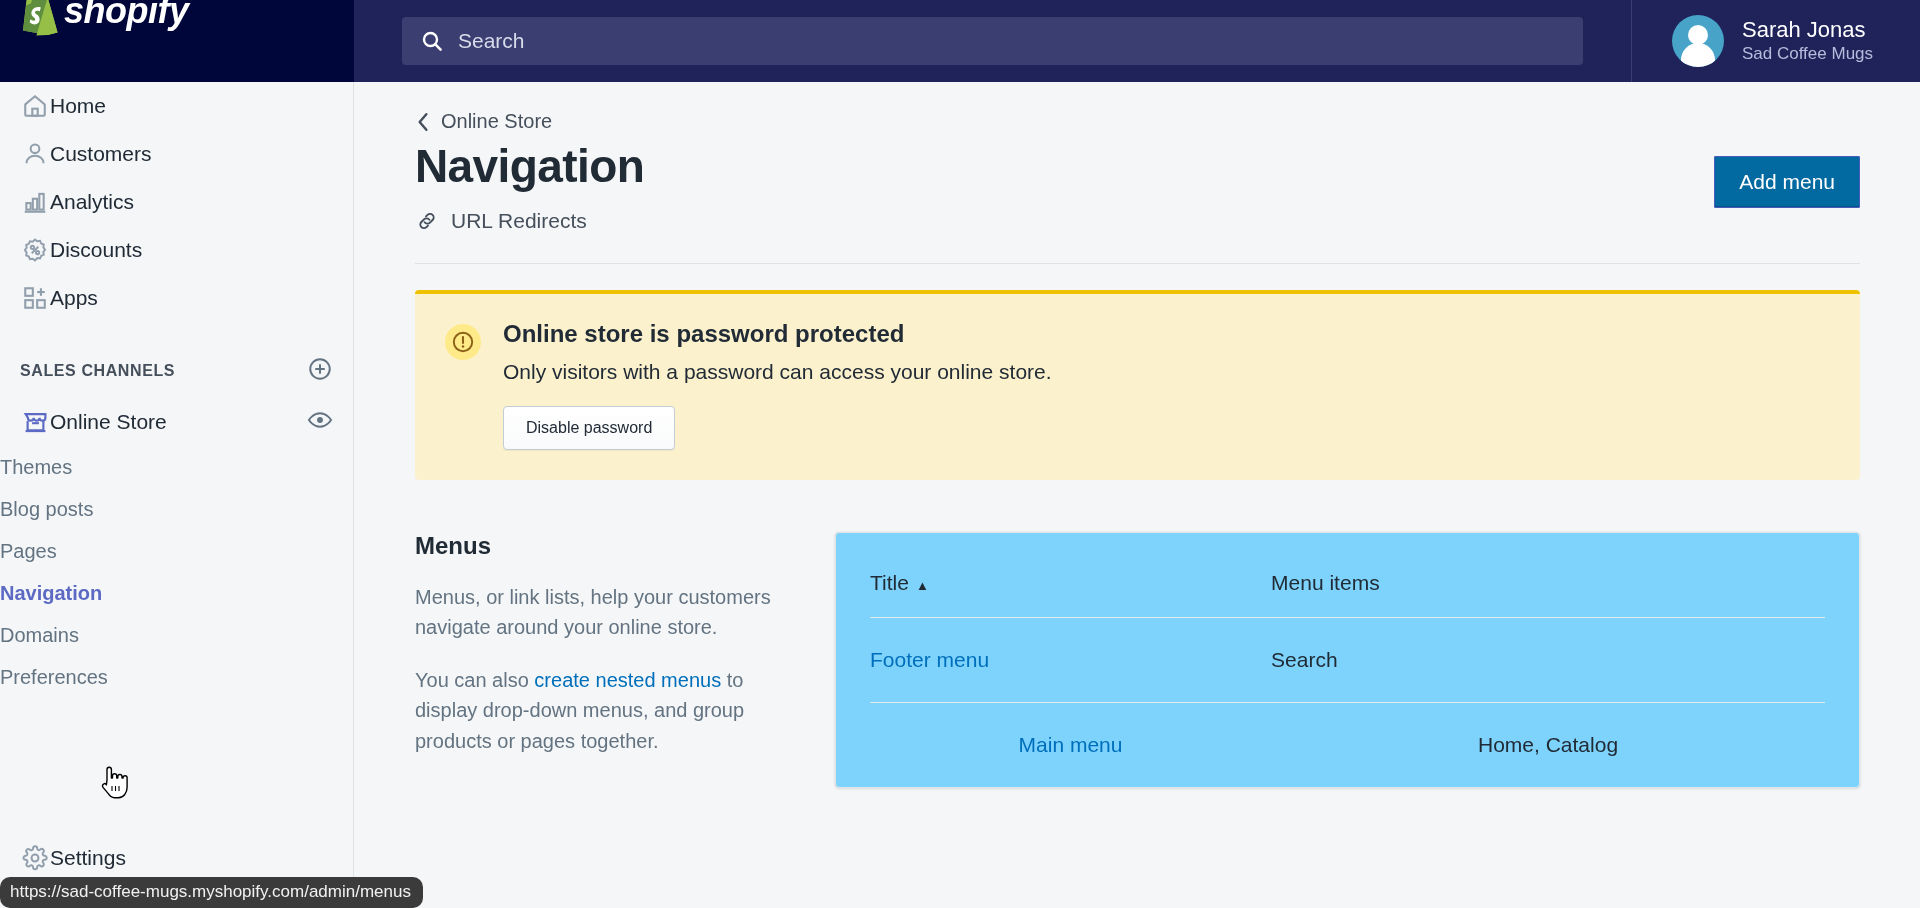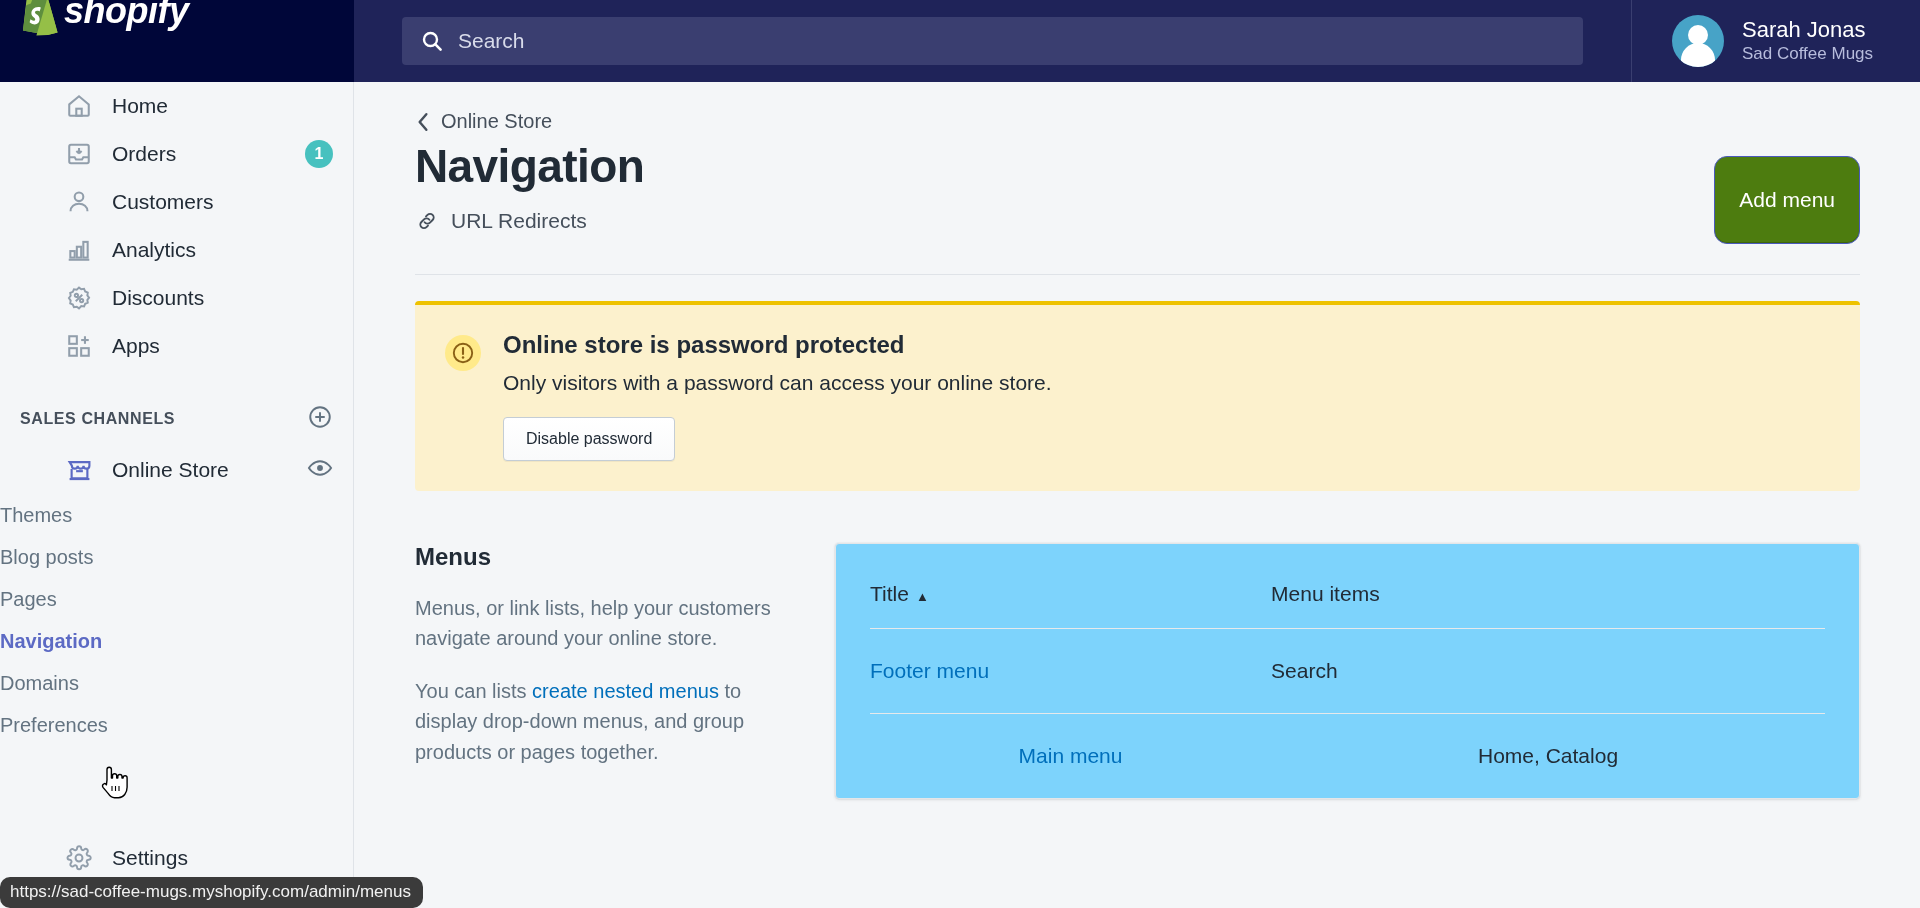--- a/index.html
+++ b/index.html
@@ -64,21 +64,21 @@
 
   
   .sidebar {
     position: absolute; top: 82px; left: 0;
     width: 354px; height: 826px;
     background: #F4F6F8;
     border-right: 1px solid #DFE3E8;
   }
   .nav-item {
     height: 48px; display: flex; align-items: center;
-    padding: 0 20px; gap: 18px; cursor: pointer; position: relative; margin-left: 44px;
+    padding: 0 20px; cursor: pointer; position: relative;
   }
   .nav-item .ico { width: 30px; height: 30px; flex-shrink: 0;
     display: flex; align-items: center; justify-content: center; }
   .nav-label { font-size: 21px; color: #212B36; flex: 1; }
   .badge {
     background: #47C1BF; color: #fff; font-size: 16px; font-weight: 600;
     width: 28px; height: 28px; border-radius: 50%;
     display: flex; align-items: center; justify-content: center;
   }
   .section-head {
@@ -118,22 +118,22 @@
     font-size: 46px; font-weight: 700; color: #212B36;
     letter-spacing: -0.6px; margin-top: 6px;
   }
   .sub-link {
     display: flex; align-items: center; gap: 12px;
     margin-top: 16px; cursor: pointer; width: fit-content;
   }
   .sub-link-text { font-size: 21px; color: #454F5B; }
   .header-row { display: flex; justify-content: space-between; align-items: flex-start; }
   .btn-primary {
-    background: #4d7c0f; color: #fff; border: 1px solid #4959BD;
-    border-radius: 13px; font-size: 21px; padding: 31px 24px;
+    background: #0369a1; color: #fff; border: 1px solid #4959BD;
+    border-radius: 1px; font-size: 21px; padding: 13px 24px;
     cursor: pointer; margin-top: 74px; font-family: inherit;
     box-shadow: inset 0 -1px 0 rgba(0,0,0,0.18);
   }
   .divider { height: 1px; background: #DFE3E8; margin-top: 30px; }
 
   
   .banner {
     margin-top: 26px; background: #FCF1CD;
     border-top: 4px solid #EEC200; border-radius: 4px;
     padding: 26px 30px 30px 30px; display: flex; gap: 22px;
@@ -229,31 +229,20 @@
   <div class="nav-item">
     <span class="ico">
       <svg width="26" height="26" viewBox="0 0 24 24" fill="none" stroke="#919EAB" stroke-width="1.9">
         <path d="M3 10.5L12 3l9 7.5V20a1 1 0 0 1-1 1H4a1 1 0 0 1-1-1z"></path>
         <rect x="9.5" y="14.5" width="5" height="6.5"></rect>
       </svg>
     </span>
     <span class="nav-label">Home</span>
   </div>
 
-  <div class="nav-item">
-    <span class="ico">
-      <svg width="26" height="26" viewBox="0 0 24 24" fill="none" stroke="#919EAB" stroke-width="1.9">
-        <rect x="3" y="3.5" width="18" height="17" rx="1.6"></rect>
-        <path d="M3 15h5l1.2 2h5.6l1.2-2H21"></path>
-        <path d="M12 6.5v5m0 0l-2.4-2.3M12 11.5l2.4-2.3"></path>
-      </svg>
-    </span>
-    <span class="nav-label">Orders</span>
-    <span class="badge">1</span>
-  </div>
 
 
   <div class="nav-item">
     <span class="ico">
       <svg width="26" height="26" viewBox="0 0 24 24" fill="none" stroke="#919EAB" stroke-width="1.9">
         <circle cx="12" cy="7.2" r="4"></circle>
         <path d="M4.2 20.5c0-4.2 3.5-6.8 7.8-6.8s7.8 2.6 7.8 6.8"></path>
       </svg>
     </span>
     <span class="nav-label">Customers</span>
@@ -403,21 +392,21 @@
       <div class="banner-title">Online store is password protected</div>
       <div class="banner-body">Only visitors with a password can access your online store.</div>
       <button class="btn-secondary">Disable password</button>
     </div>
   </div>
 
   <div class="content-row">
     <div class="left-col">
       <div class="col-title">Menus</div>
       <p class="col-para">Menus, or link lists, help your customers navigate around your online store.</p>
-      <p class="col-para"><span>You can lists </span><a class="inline-link">create nested menus</a><span> to display drop-down menus, and group products or pages together.</span></p>
+      <p class="col-para"><span>You can also </span><a class="inline-link">create nested menus</a><span> to display drop-down menus, and group products or pages together.</span></p>
     </div>
 
     <div class="card">
       <table class="tbl">
         <thead>
           <tr>
             <th class="c1"><span>Title</span><span class="sort-caret">▲</span></th>
             <th>Menu items</th>
           </tr>
         </thead>

